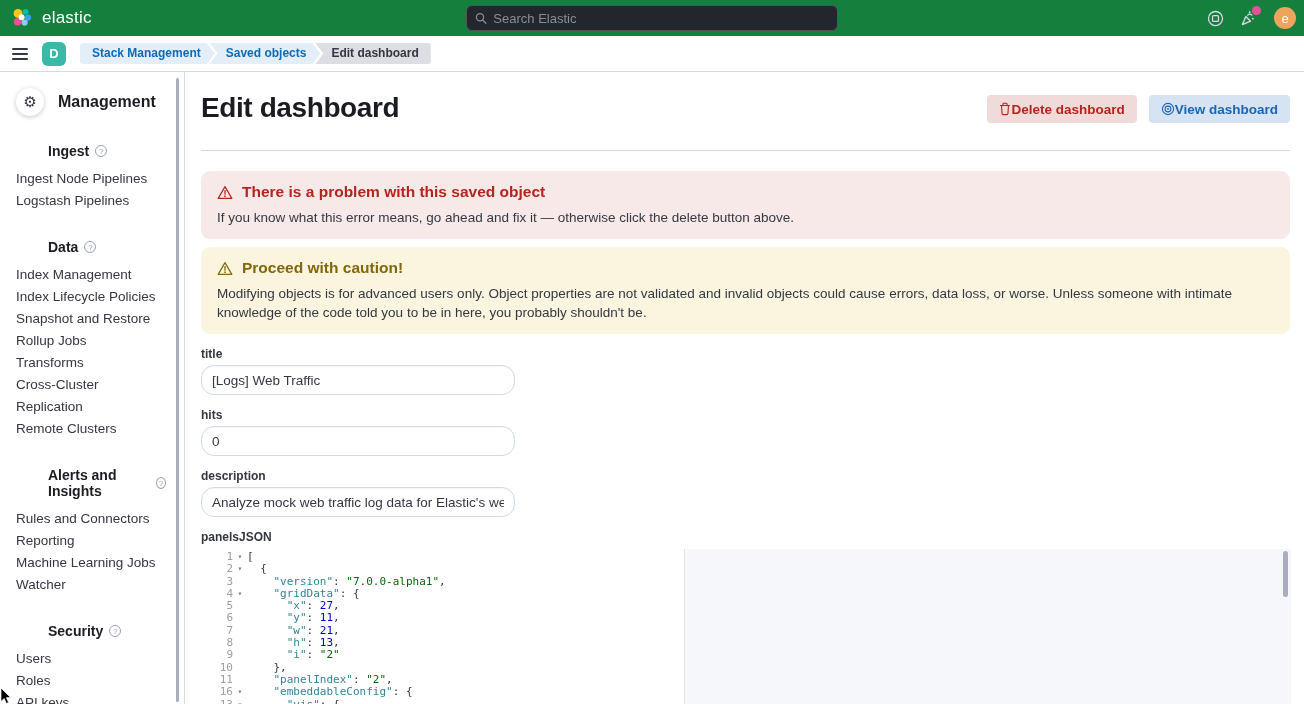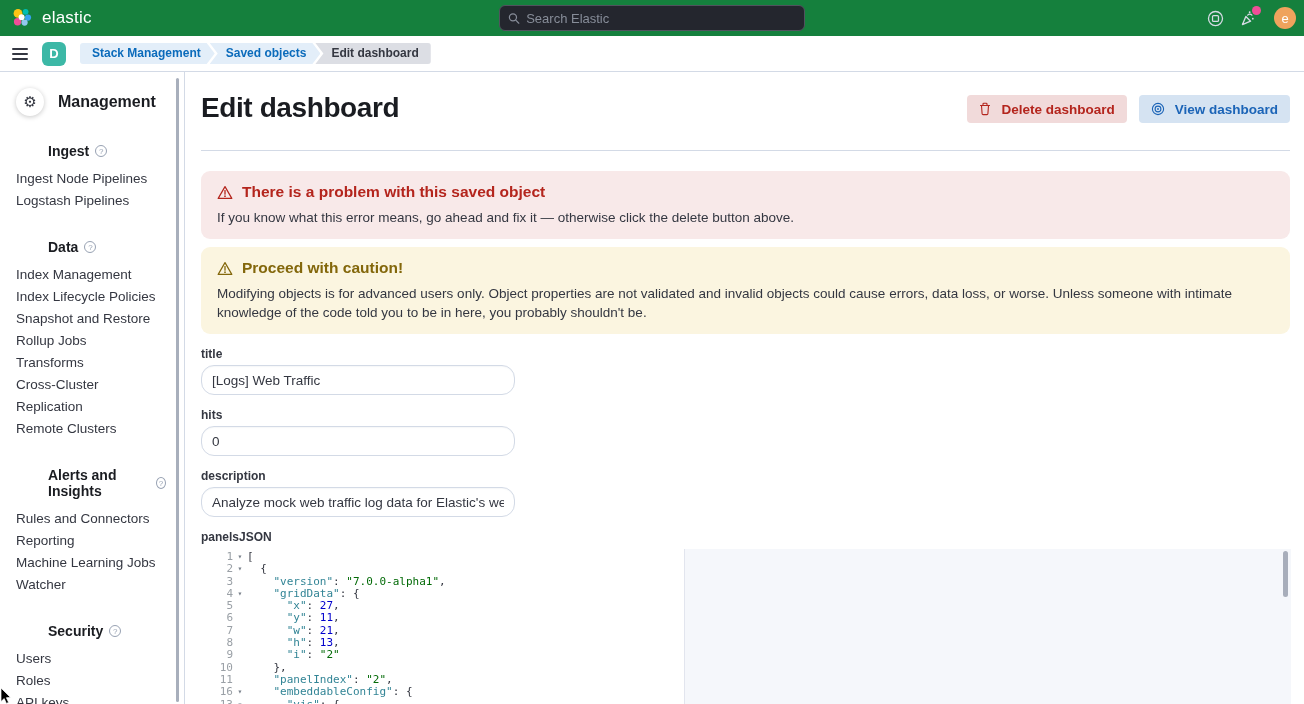--- a/index.html
+++ b/index.html
@@ -5,21 +5,21 @@
   * { box-sizing: border-box; margin: 0; padding: 0; }
   html,body { width:1304px; height:704px; overflow:hidden; background:#fff;
     font-family:"Liberation Sans", sans-serif; color:#343741; }
 
   
   .top-header { position:absolute; left:0; top:0; width:1304px; height:36px;
     background:#15803d; display:flex; align-items:center; z-index:30; }
   .brand { display:flex; align-items:center; gap:8px; padding-left:10px; }
   .brand-name { color:#fff; font-size:17px; letter-spacing:.2px; }
   .global-search { position:absolute; left:50%; transform:translateX(-50%); top:5px;
-    width:306px; height:26px; background:#24262e; border:1px solid #50535e; border-radius:6px;
+    width:372px; height:26px; background:#24262e; border:1px solid #50535e; border-radius:6px;
     display:flex; align-items:center; padding:0 8px; gap:6px; }
   .global-search input { background:transparent; border:none; outline:none; color:#d4d7de;
     font-size:13px; width:100%; font-family:"Liberation Sans",sans-serif; }
   .global-search input::placeholder { color:#878d99; }
   .hdr-icons { position:absolute; right:8px; top:0; height:36px; display:flex; align-items:center; gap:16px; }
   .hdr-icon { position:relative; width:18px; height:18px; display:flex; align-items:center; justify-content:center; cursor:pointer; }
   .badge-dot { position:absolute; right:-3px; top:-3px; width:9px; height:9px; border-radius:50%; background:#F04E98; }
   .avatar { width:22px; height:22px; border-radius:50%; background:#EFA35D; color:#fff;
     font-size:13px; display:flex; align-items:center; justify-content:center; cursor:pointer; }
 
@@ -55,21 +55,21 @@
     font-size:8px; font-weight:400; display:inline-flex; align-items:center; justify-content:center; }
   .side-section ul { list-style:none; margin-top:9px; }
   .side-section li { font-size:13.5px; color:#343741; line-height:22px; cursor:pointer; }
 
   
   .main { position:absolute; left:185px; top:72px; width:1119px; height:632px; background:#fff; overflow:hidden; }
   .main-inner { margin:0 14px 0 16px; padding-top:20px; }
   .page-head { display:flex; align-items:flex-start; justify-content:space-between; }
   h1.page-title { font-size:28px; font-weight:700; color:#1A1C21; letter-spacing:-.4px; }
   .head-actions { display:flex; gap:12px; margin-top:3px; }
-  .btn { display:inline-flex; align-items:center; gap:10px; height:28px; padding:0 12px;
+  .btn { display:inline-flex; align-items:center; gap:0; height:28px; padding:0 12px;
     border:none; border-radius:4px; font-size:13.5px; font-weight:600; cursor:pointer;
     font-family:"Liberation Sans",sans-serif; }
   .btn-danger { background:#F1DADA; color:#B4251D; }
   .btn-primary { background:#D5E3F2; color:#1B64B7; }
   .rule { height:1px; background:#D3DAE6; margin-top:26px; }
 
   .callout { border-radius:9px; padding:12px 16px; }
   .callout .co-title { display:flex; align-items:center; gap:9px; font-size:15.5px; font-weight:600; line-height:18px; }
   .callout .co-body { margin-top:7px; font-size:13.5px; line-height:19px; color:#343741; }
   .co-danger { background:#F8E9E9; margin-top:20px; }

